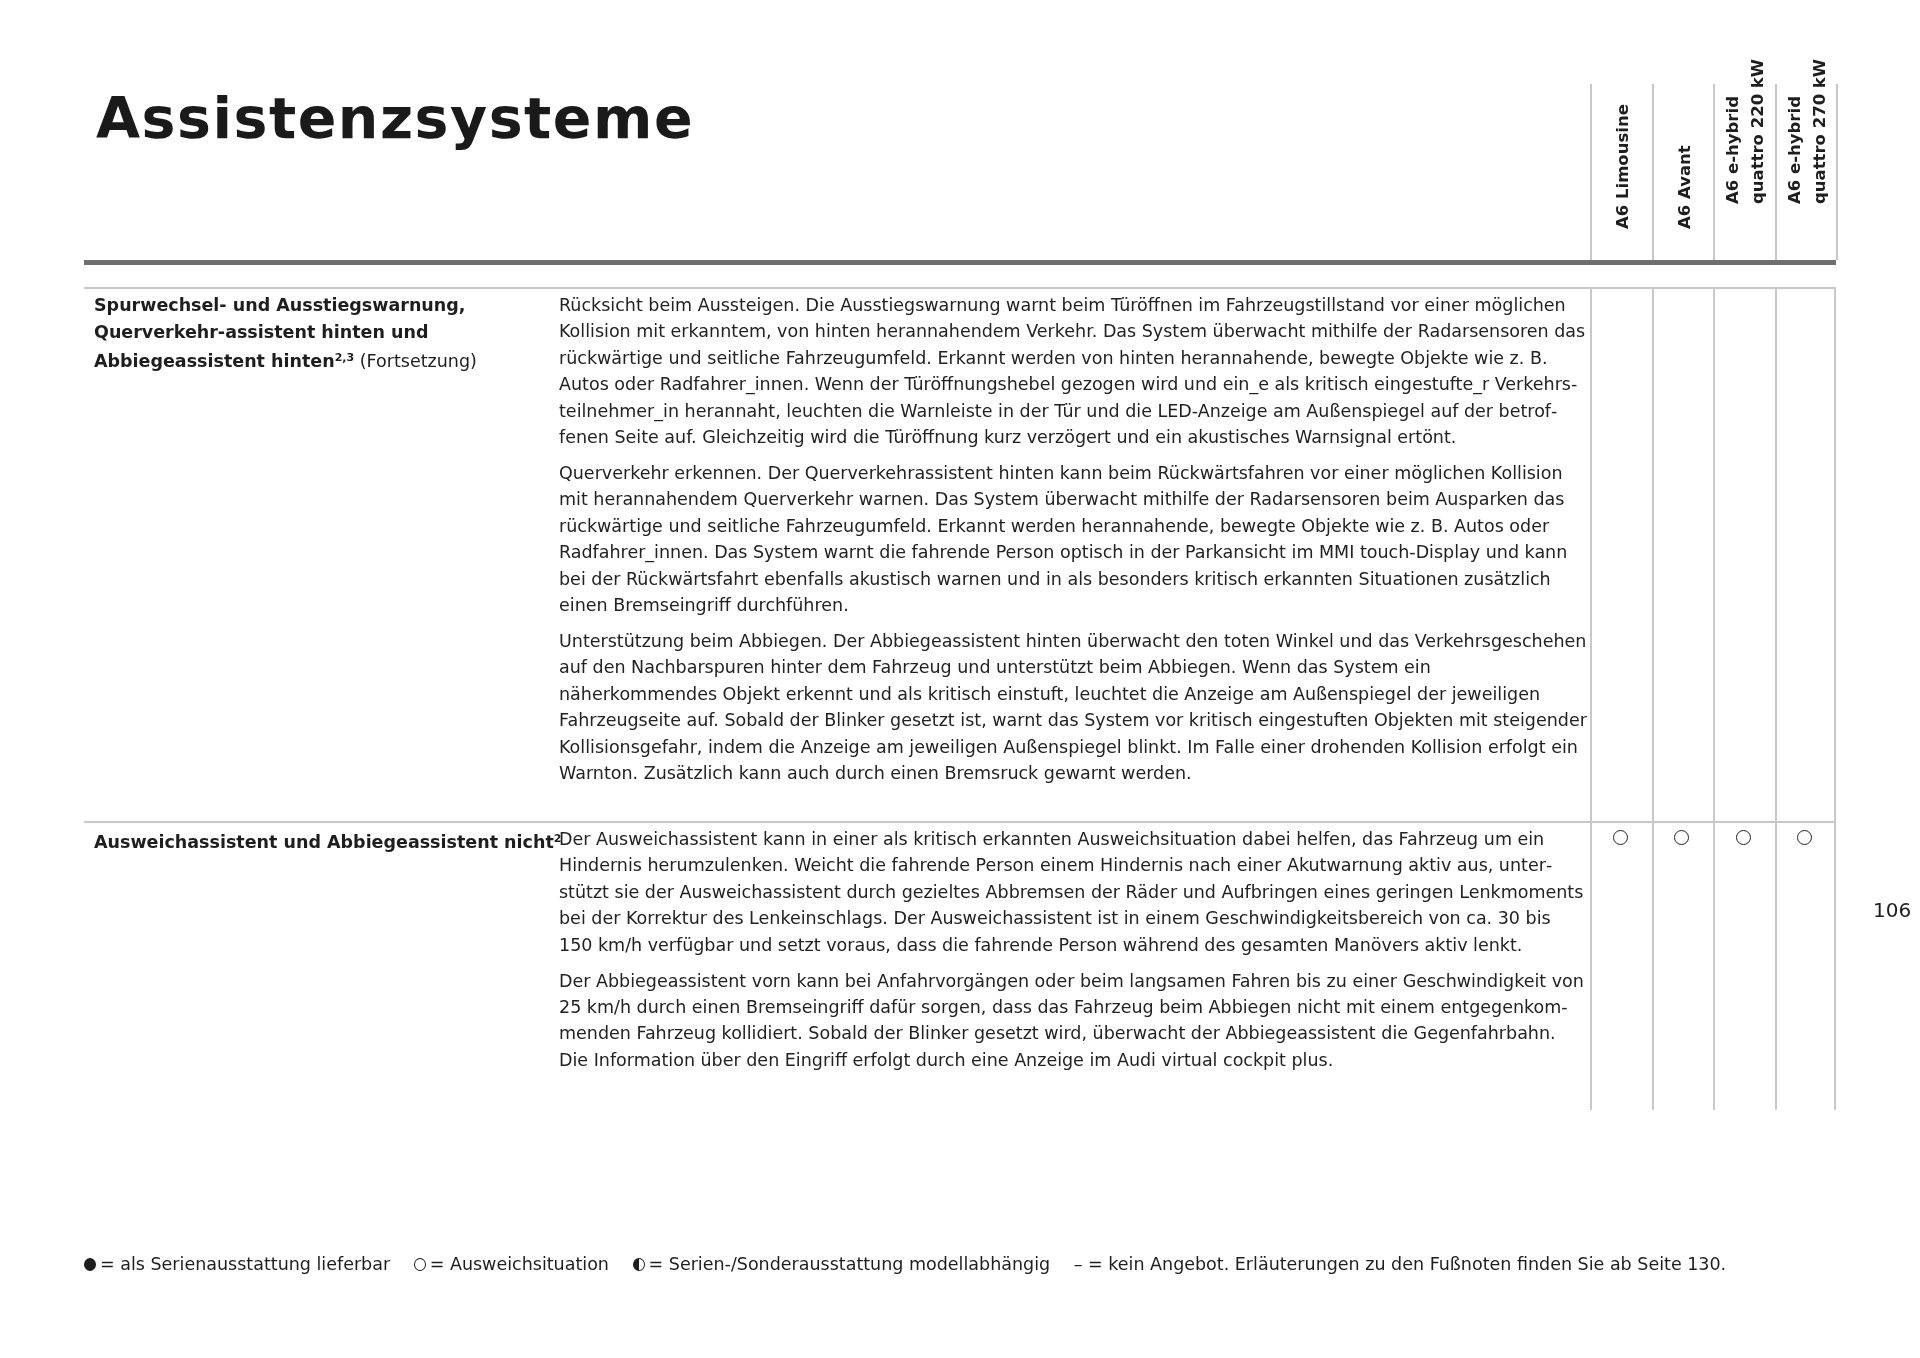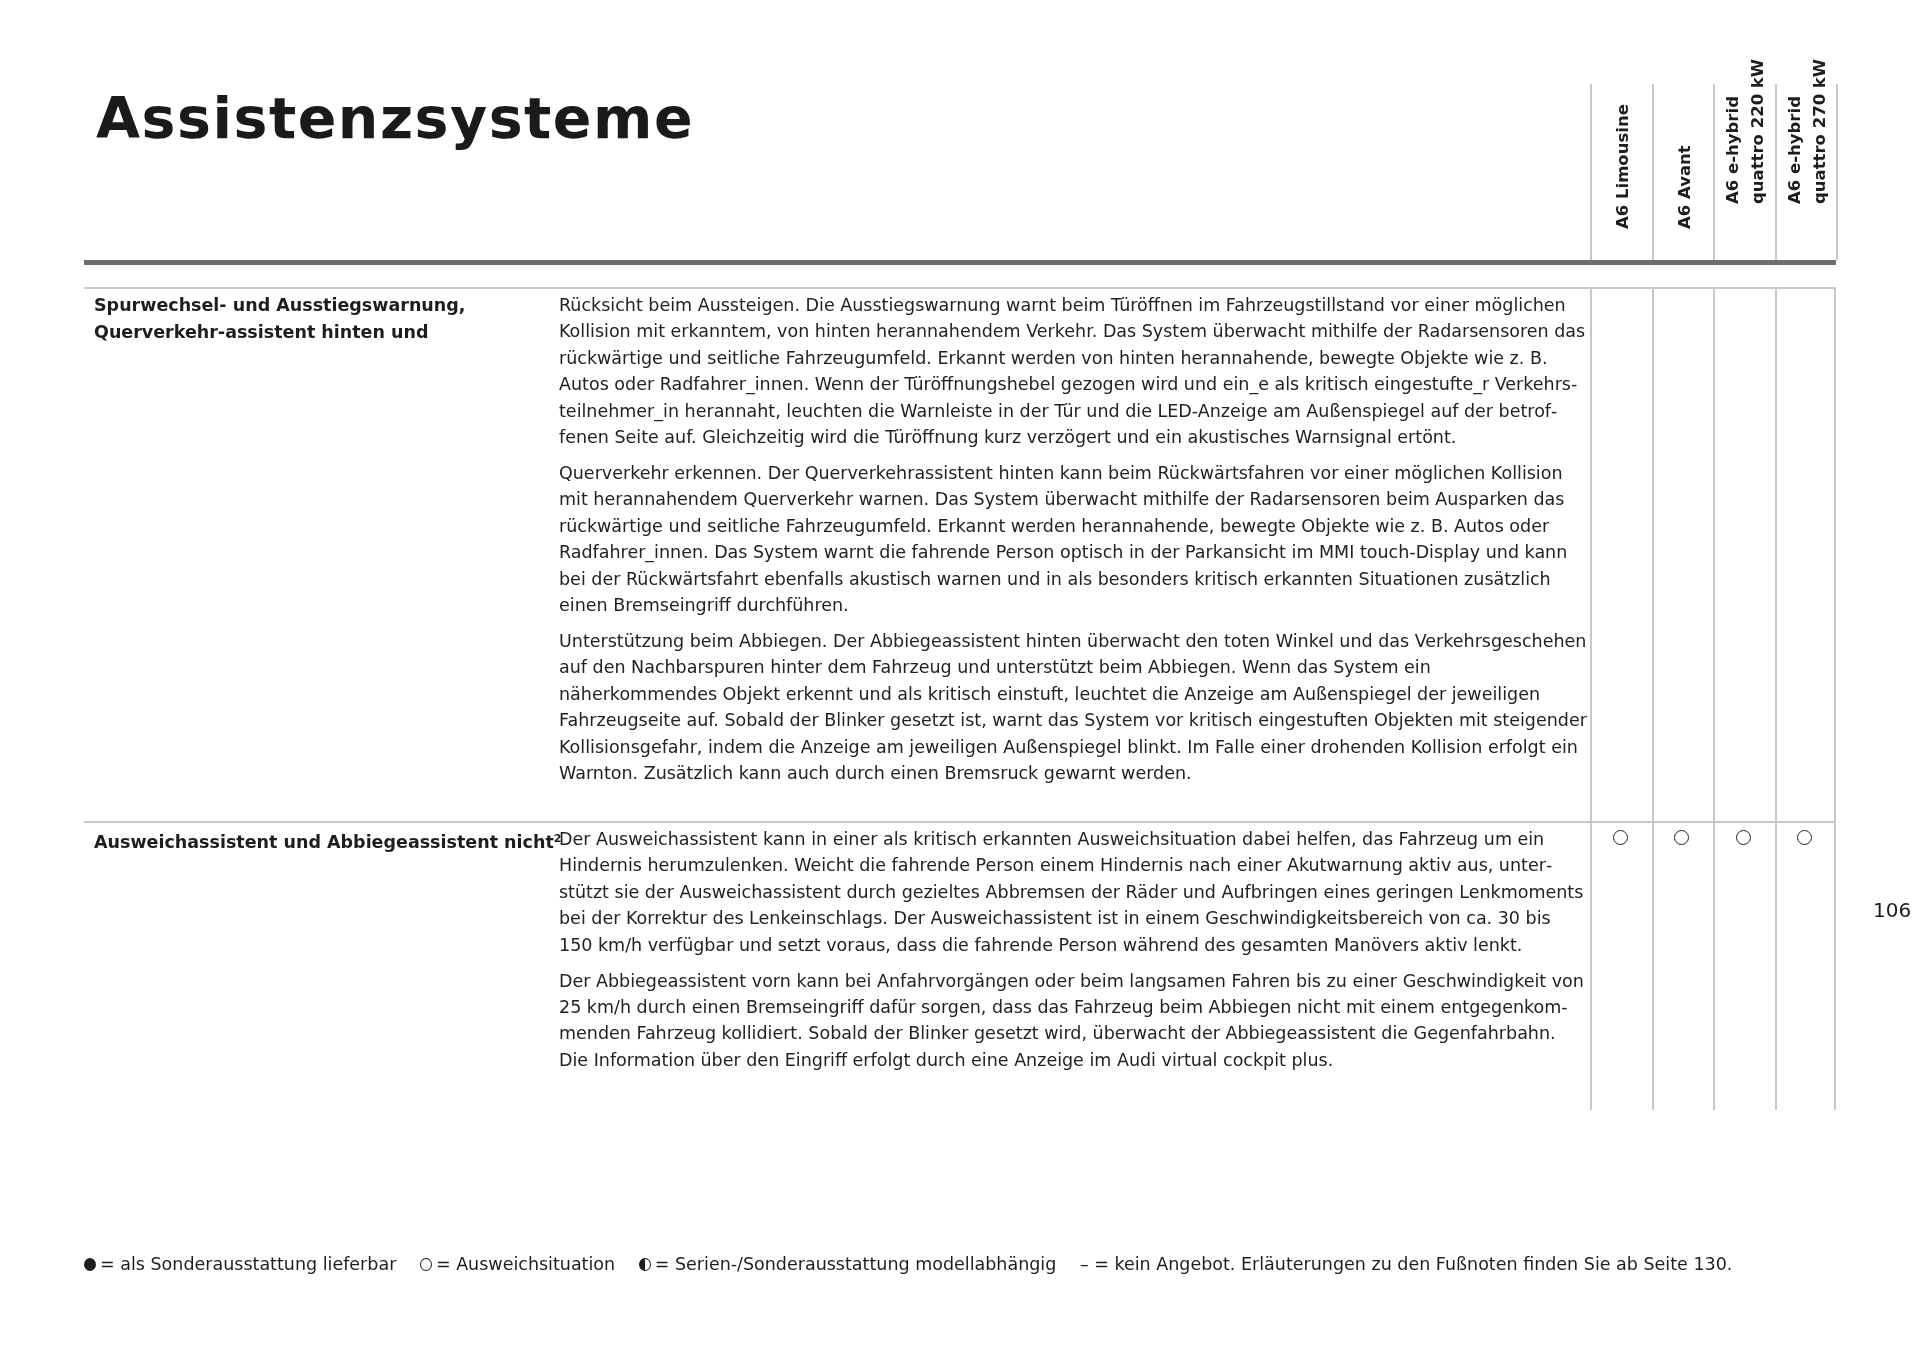--- a/index.html
+++ b/index.html
@@ -58,20 +58,21 @@
 
 <div class="vline" style="left:1590px;"></div>
 <div class="vline" style="left:1652px;"></div>
 <div class="vline" style="left:1713px;"></div>
 <div class="vline" style="left:1775px;"></div>
 <div class="vline" style="left:1834px;"></div>
 
 <div class="feature-name" style="top:292px;">
   <div>Spurwechsel- und Ausstiegswarnung,</div>
   <div>Querverkehr-assistent hinten und</div>
+  <div><span>Abbiegeassistent hinten</span><sup>2,3</sup><span class="normal"> (Fortsetzung)</span></div>
 </div>
 <div class="desc" style="top:292px;">
   <p>Rücksicht beim Aussteigen. Die Ausstiegswarnung warnt beim Türöffnen im Fahrzeugstillstand vor einer möglichen Kollision mit erkanntem, von hinten herannahendem Verkehr. Das System überwacht mithilfe der Radarsensoren das rückwärtige und seitliche Fahrzeugumfeld. Erkannt werden von hinten herannahende, bewegte Objekte wie z. B. Autos oder Radfahrer_innen. Wenn der Türöffnungshebel gezogen wird und ein_e als kritisch eingestufte_r Verkehrs­teilnehmer_in herannaht, leuchten die Warnleiste in der Tür und die LED-Anzeige am Außenspiegel auf der betrof­fenen Seite auf. Gleichzeitig wird die Türöffnung kurz verzögert und ein akustisches Warnsignal ertönt.</p>
   <p>Querverkehr erkennen. Der Querverkehrassistent hinten kann beim Rückwärtsfahren vor einer möglichen Kollision mit herannahendem Querverkehr warnen. Das System überwacht mithilfe der Radarsensoren beim Ausparken das rückwärtige und seitliche Fahrzeugumfeld. Erkannt werden herannahende, bewegte Objekte wie z. B. Autos oder Radfahrer_innen. Das System warnt die fahrende Person optisch in der Parkansicht im MMI touch-Display und kann bei der Rückwärtsfahrt ebenfalls akustisch warnen und in als besonders kritisch erkannten Situationen zusätzlich einen Bremseingriff durchführen.</p>
   <p>Unterstützung beim Abbiegen. Der Abbiegeassistent hinten überwacht den toten Winkel und das Verkehrsgeschehen auf den Nachbarspuren hinter dem Fahrzeug und unterstützt beim Abbiegen. Wenn das System ein näherkommendes Objekt erkennt und als kritisch einstuft, leuchtet die Anzeige am Außenspiegel der jeweiligen Fahrzeugseite auf. Sobald der Blinker gesetzt ist, warnt das System vor kritisch eingestuften Objekten mit steigender Kollisionsgefahr, indem die Anzeige am jeweiligen Außenspiegel blinkt. Im Falle einer drohenden Kollision erfolgt ein Warnton. Zusätzlich kann auch durch einen Bremsruck gewarnt werden.</p>
 </div>
 
 <div class="feature-name" style="top:826px;">
   <div><span>Ausweichassistent und Abbiegeassistent nicht</span><sup>2</sup></div>
 </div>
@@ -81,17 +82,17 @@
 </div>
 
 <div class="mark" style="left:1613px;"></div>
 <div class="mark" style="left:1674px;"></div>
 <div class="mark" style="left:1736px;"></div>
 <div class="mark" style="left:1797px;"></div>
 
 <div class="page-number">106</div>
 
 <div class="legend">
-  <span class="item"><span class="sym filled"></span><span>= als Sonderausstattung lieferbar</span></span>
+  <span class="item"><span class="sym filled"></span><span>= als Serienausstattung lieferbar</span></span>
   <span class="item"><span class="sym empty"></span><span>= Ausweichsituation</span></span>
   <span class="item"><span class="sym half"></span><span>= Serien-/Sonderausstattung modellabhängig</span></span>
   <span class="item"><span>–</span> <span>= kein Angebot. Erläuterungen zu den Fußnoten finden Sie ab Seite 130.</span></span>
 </div>
 
 </body></html>

